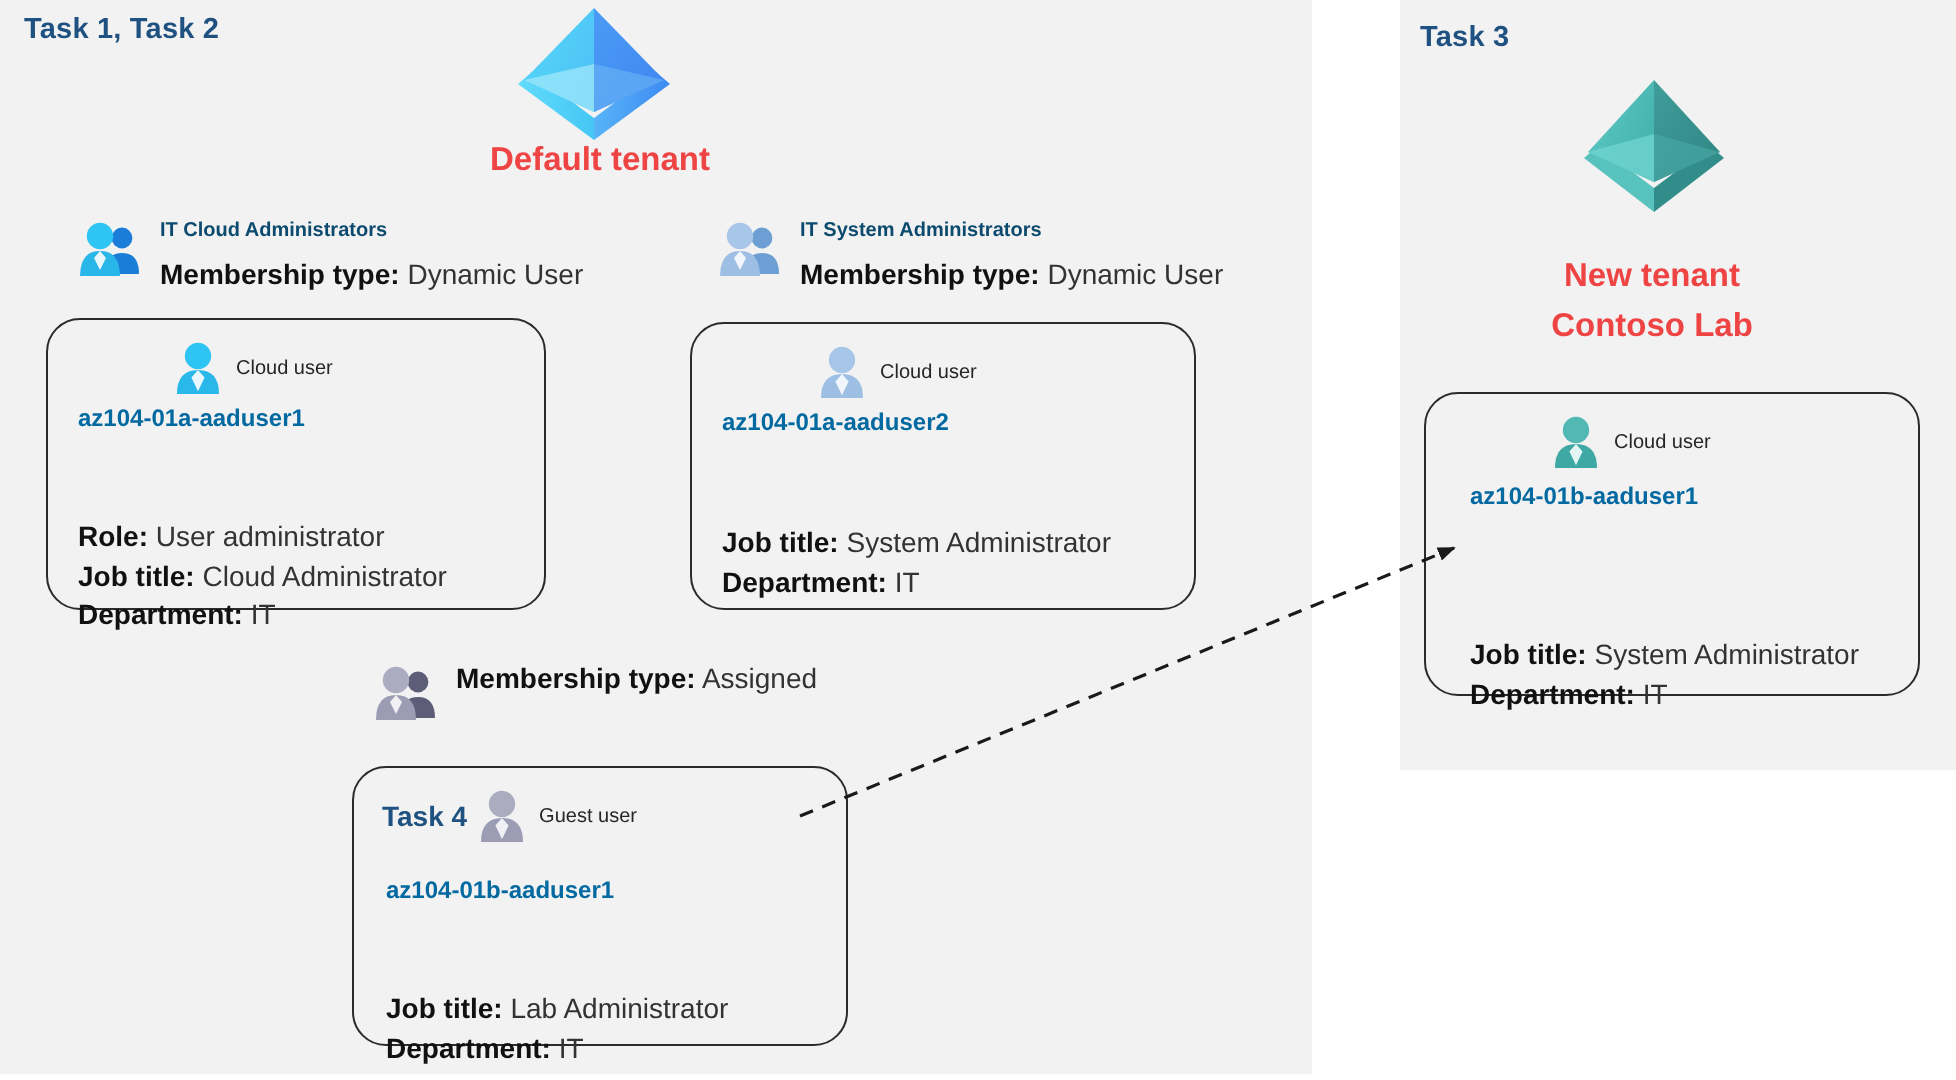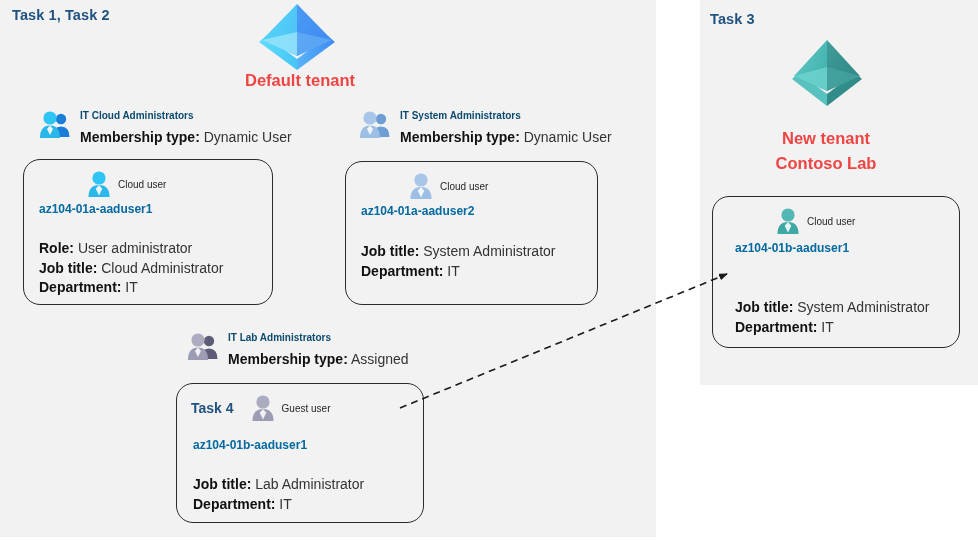--- a/index.html
+++ b/index.html
@@ -88,40 +88,41 @@
   .card-head {
     position: absolute;
     display: flex;
     align-items: center;
     white-space: nowrap;
   }
   .card-head .task-inline {
     color: #1f5181;
     font-weight: bold;
     font-size: 14px;
-    margin-right: 16px;
+    margin-right: 4px;
   }
   .card-head .head-label {
     font-size: 10px;
     color: #262626;
     margin-left: 6px;
   }
   .card-username {
     position: absolute;
     font-weight: bold;
     font-size: 12px;
     color: #0369a1;
     white-space: nowrap;
   }
   .card-props {
     position: absolute;
     font-size: 14px;
     color: #333333;
     line-height: 19.5px;
     white-space: nowrap;
+    margin-top: 20px;
   }
   .card-props b { color: #111111; font-weight: bold; }
 
   
   #connector {
     position: absolute;
     left: 0; top: 0;
     width: 978px; height: 540px;
     pointer-events: none;
   }
@@ -277,21 +278,20 @@
 
   <div class="group" id="group-lab-admins" style="left:186px; top:328px;">
     <svg class="group-icon" width="36" height="30" viewBox="0 0 36 30">
       <circle cx="23" cy="9" r="5.2" fill="#5d5d78"></circle>
       <path d="M14.5 27 Q14.5 16.5 23 16.5 Q31.5 16.5 31.5 27 Z" fill="#5d5d78"></path>
       <circle cx="12" cy="8" r="6.6" fill="#acacc0"></circle>
       <path d="M2 28 Q2 15.5 12 15.5 Q22 15.5 22 28 Z" fill="#9c9cb4"></path>
       <path d="M12 15.5 L15 19 L12 25 L9 19 Z" fill="#f0f0f5"></path>
     </svg>
     <div class="group-text">
-      <div class="group-name">IT Lab Administrators</div>
       <div class="group-meta">
         <b>Membership type:</b>
         <span>Assigned</span>
       </div>
     </div>
   </div>
 
   <div class="card" id="card3" style="left:176px; top:383px; width:248px; height:140px;">
     <div class="card-head" style="left:14px; top:10px;">
       <span class="task-inline">Task 4</span>

